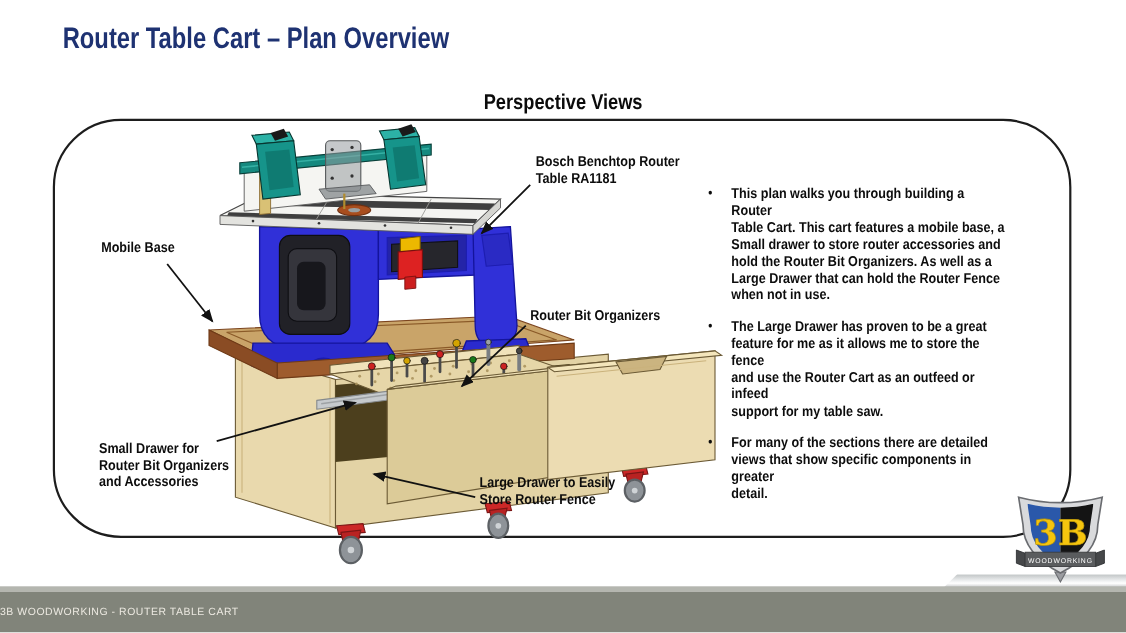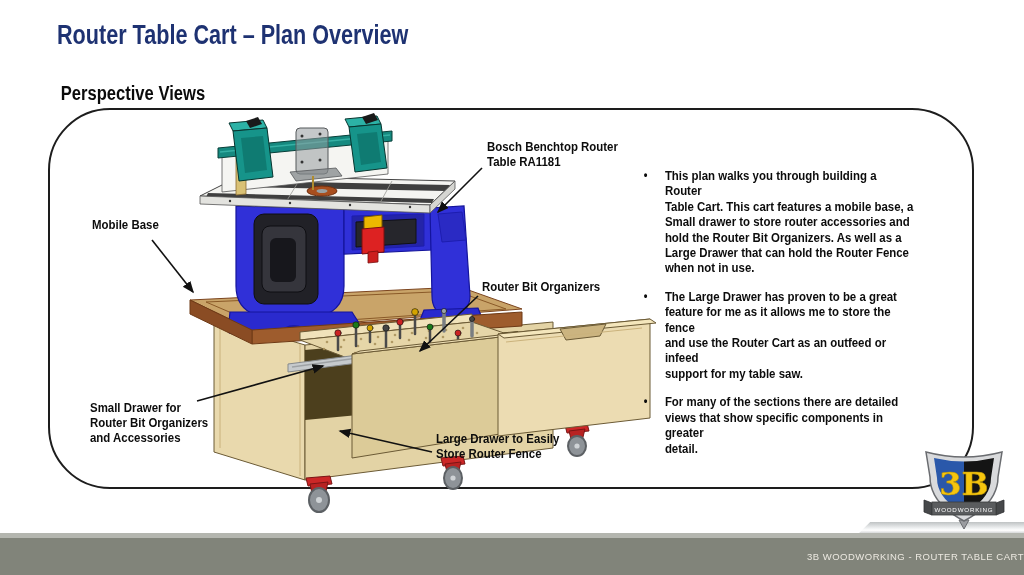--- a/index.html
+++ b/index.html
@@ -6,21 +6,21 @@
   body{
     width:1024px;height:575px;position:relative;overflow:hidden;
     background:#ffffff;font-family:"Liberation Sans",sans-serif;
   }
   .abs{position:absolute;}
   
   .slide-title{
     left:57px;top:20px;font-size:27px;font-weight:bold;color:#1e3272;
     transform:scaleX(.8);transform-origin:0 0;white-space:nowrap;letter-spacing:0;
   }
-  .subtitle-wrap{left:48px;top:82px;width:927px;text-align:left;}
+  .subtitle-wrap{left:48px;top:82px;width:927px;text-align:center;}
   .subtitle{
     display:inline-block;font-size:19.5px;font-weight:bold;color:#0b0b0b;
     transform:scaleX(.85);transform-origin:center top;white-space:nowrap;
   }
   
   .panel{
     left:48px;top:108px;width:926px;height:381px;
     border:2px solid #1d1d1d;border-radius:62px;background:#ffffff;box-sizing:border-box;
   }
   
@@ -47,21 +47,21 @@
   }
   
   .footer-swoosh{
     left:855px;top:522px;width:169px;height:15px;
     background:linear-gradient(180deg,#bfc3c4 0%,#eef0f1 40%,#ffffff 55%,#9b9fa1 100%);
     clip-path:polygon(9% 0,100% 0,100% 100%,0 100%);
   }
   .footer-strip{left:0;top:533px;width:1024px;height:5px;background:#b4b6af;}
   .footer-band{
     left:0;top:538px;width:1024px;height:37px;background:#81847a;
-    text-align:right;
+    text-align:left;
   }
   .footer-band span{
     display:inline-block;line-height:37px;font-size:9.5px;letter-spacing:.5px;color:#ece9e1;
   }
   
   .illu{left:0;top:0;}
   .logo{left:918px;top:442px;}
 </style>
 </head>
 <body>

